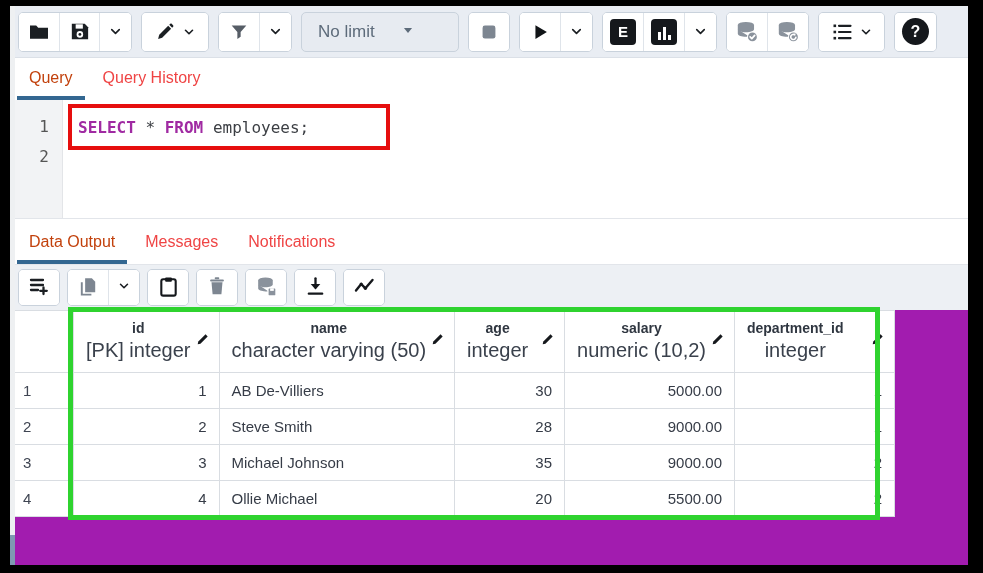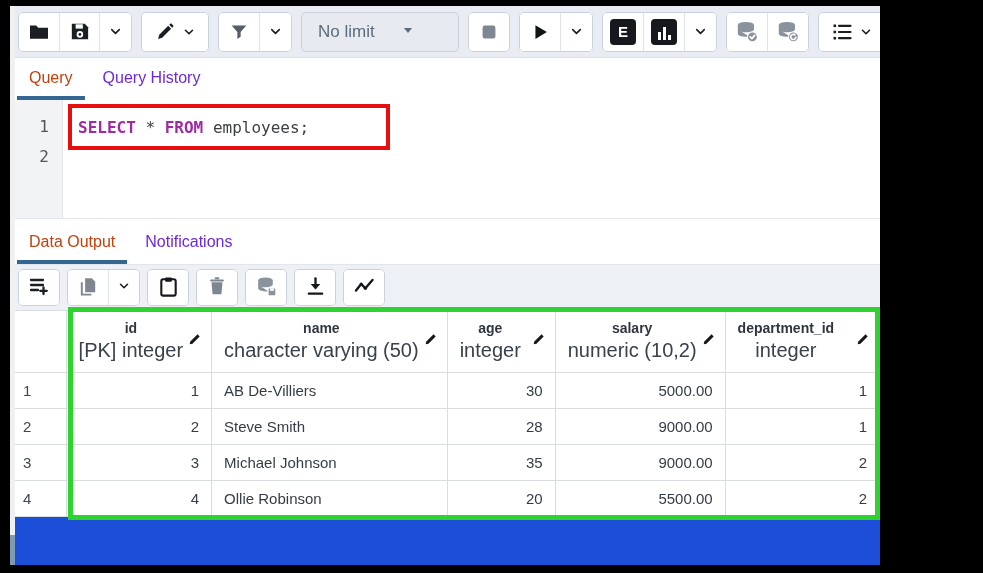--- a/index.html
+++ b/index.html
@@ -1,20 +1,20 @@
 <!DOCTYPE html>
 <html><head>
 <meta charset="utf-8">
 <style>
   * { margin:0; padding:0; box-sizing:border-box; }
   html,body { width:983px; height:573px; }
   body { background:#000; position:relative; overflow:hidden;
          font-family:"Liberation Sans", sans-serif; }
 
-  .window { position:absolute; left:10px; top:6px; width:870px; height:559px;
+  .window { position:absolute; left:10px; top:6px; width:958px; height:559px;
             background:#fff; display:flex; flex-direction:column; overflow:hidden; }
 
   
   .scroll-strip { position:absolute; left:10px; top:6px; width:5px; height:559px;
                   background:#eef0f2; z-index:50; }
   .scroll-thumb { position:absolute; bottom:0; left:0; width:5px; height:30px; background:#7f99b2; }
 
   
   .toolbar-top { height:52px; background:#e9edf3; border-bottom:1px solid #dbe0e7;
                  display:flex; align-items:center; padding:0 8px; gap:9px; flex:0 0 auto; }
@@ -34,21 +34,21 @@
   .limit-select { height:40px; background:#e7ebf1; border:1px solid #c9d2dc; border-radius:5px;
                   display:flex; align-items:center; gap:26px; padding:0 14px 0 16px;
                   color:#5d6b7a; font-size:17px; min-width:158px; cursor:pointer; }
   .help-circle { width:27px; height:27px; border-radius:50%; background:#15181c; color:#fff;
                  font-weight:bold; font-size:16px; display:flex; align-items:center; justify-content:center; }
 
   
   .tabbar { display:flex; align-items:flex-end; background:#fff; padding-left:4px; flex:0 0 auto; }
   .tabbar.editor-tabs { height:42px; }
   .tabbar.output-tabs { height:46px; border-top:1px solid #e2e5ea; }
-  .tab { font-size:16px; color:#6d28d9; padding:0 12px 9px 12px; margin:0 3px;
+  .tab { font-size:16px; color:#ef4444; padding:0 12px 9px 12px; margin:0 3px;
          border-bottom:4px solid transparent; cursor:pointer; white-space:nowrap; }
   .tab.active { border-bottom-color:#336791; color:#c2410c; }
 
   
   .editor { height:118px; display:flex; background:#fff; flex:0 0 auto; position:relative; }
   .gutter { width:53px; background:#f2f3f5; border-right:1px solid #e3e5e8;
             padding-top:12px; font-family:"DejaVu Sans Mono", monospace; font-size:16px;
             color:#555; text-align:right; }
   .gutter div { line-height:30px; padding-right:13px; }
   .code-area { flex:1; position:relative; }
@@ -62,21 +62,21 @@
   .toolbar-results { height:46px; background:#edf0f4; display:flex; align-items:center;
                      padding:0 8px; gap:7px; flex:0 0 auto; border-top:1px solid #e2e5ea; }
   .rbtn-group { display:flex; background:#fff; border:1px solid #c9d2dc; border-radius:5px;
                 height:37px; overflow:hidden; flex:0 0 auto; }
   .rbtn { display:flex; align-items:center; justify-content:center; background:#fff; border:none;
           height:100%; min-width:40px; padding:0 6px; cursor:pointer; }
   .rbtn + .rbtn { border-left:1px solid #dfe4ea; }
   .rbtn.narrow { min-width:31px; }
 
   
-  .table-area { flex:1; position:relative; background:#1d4ed8; }
+  .table-area { flex:1; position:relative; background:#a21caf; }
   table.grid { border-collapse:collapse; table-layout:fixed; margin-left:0; }
   .grid th, .grid td { border:1px solid #d9dde2; font-weight:normal; overflow:hidden; }
   .grid th { height:62px; vertical-align:middle; padding:0 8px 0 12px; background:#fff; }
   .grid td { height:36px; font-size:15px; color:#363c47; padding:0 12px; background:#fff; }
   .col-rownum { width:63px; } .col-id { width:140px; } .col-name { width:226px; }
   .col-age { width:110px; } .col-salary { width:165px; } .col-dept { width:160px; }
   .hcell { display:flex; align-items:center; justify-content:space-between; gap:4px; }
   .htext { line-height:1.35; }
   .hname { font-weight:bold; font-size:14px; color:#2f3640; }
   .htype { font-size:20px; color:#3a414c; white-space:nowrap; }
@@ -280,20 +280,23 @@
     <div class="code-area">
       <div class="red-box">
         <span class="kw">SELECT </span><span>* </span><span class="kw">FROM </span><span>employees;</span>
       </div>
     </div>
   </div>
 
   <div class="tabbar output-tabs">
     <div class="tab active">
       <span>Data Output</span>
+    </div>
+    <div class="tab">
+      <span>Messages</span>
     </div>
     <div class="tab">
       <span>Notifications</span>
     </div>
   </div>
 
   <div class="toolbar-results">
     <div class="rbtn-group">
       <button class="rbtn">
         <span><svg width="24" height="24" viewBox="0 0 24 24">
@@ -455,21 +458,21 @@
           <td class="rownum">3</td>
           <td class="num">3</td>
           <td>Michael Johnson</td>
           <td class="num">35</td>
           <td class="num">9000.00</td>
           <td class="num">2</td>
         </tr>
         <tr>
           <td class="rownum">4</td>
           <td class="num">4</td>
-          <td>Ollie Robinson</td>
+          <td>Ollie Michael</td>
           <td class="num">20</td>
           <td class="num">5500.00</td>
           <td class="num">2</td>
         </tr>
       </tbody>
     </table>
   </div>
 
 </div>
 

